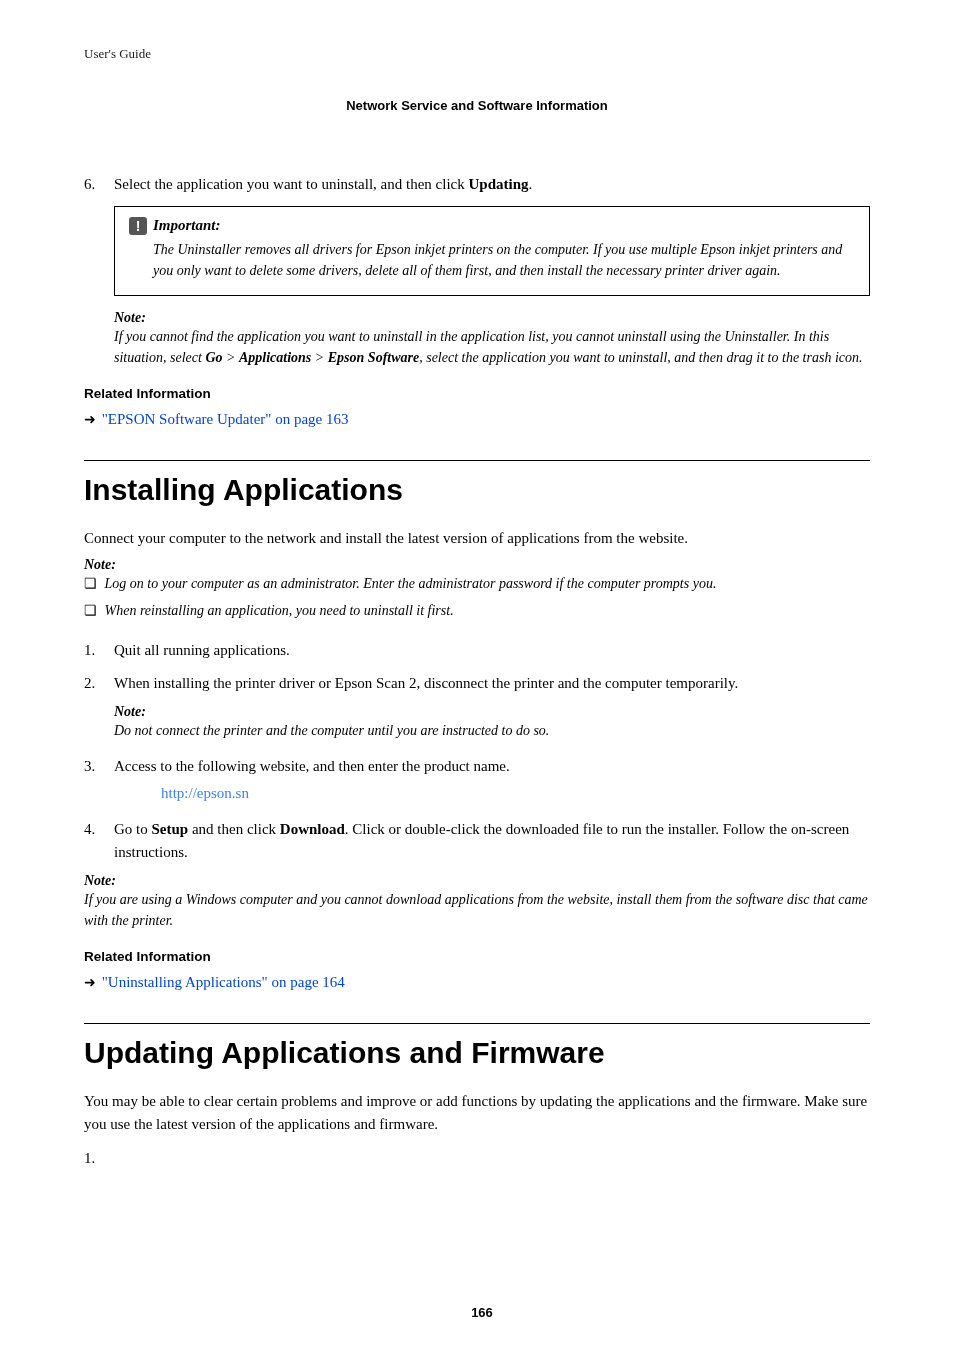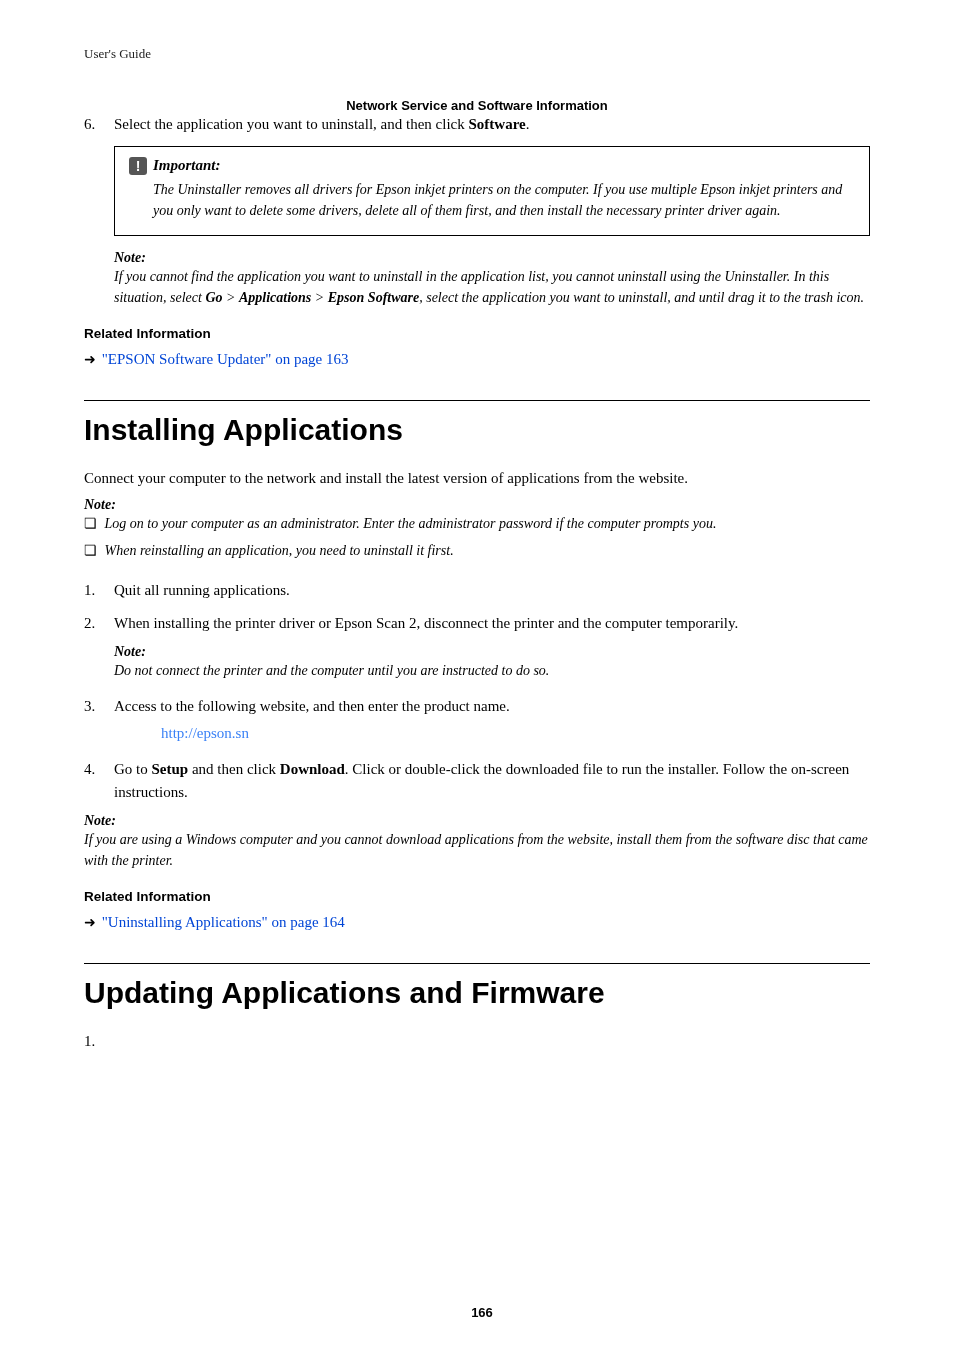--- a/index.html
+++ b/index.html
@@ -19,20 +19,21 @@
     font-size: 13px;
     color: #222;
     margin-bottom: 36px;
   }
   .header-section {
     font-family: 'Segoe UI', Arial, sans-serif;
     font-size: 13px;
     font-weight: bold;
     text-align: center;
     color: #000;
+    margin-bottom: 60px;
   }
   .ol-item {
     display: flex;
     gap: 14px;
     font-size: 15px;
     line-height: 1.5;
     margin-bottom: 10px;
   }
   .ol-num {
     min-width: 16px;
@@ -187,36 +188,36 @@
 </head>
 <body>
 
 <div class="page">
   <div class="header-guide">User's Guide</div>
   <div class="header-section">Network Service and Software Information</div>
 
   <div class="ol-item">
     <span class="ol-num">6.</span>
     <span class="step-content">
-      <span>Select the application you want to uninstall, and then click </span><strong>Software</strong><span>.</span>
+      <span>Select the application you want to uninstall, and then click </span><strong>Updating</strong><span>.</span>
     </span>
   </div>
 
   <div class="important-box">
     <div class="important-header">
       <span class="important-icon">!</span>
       <span class="important-label">Important:</span>
     </div>
     <div class="important-text">The Uninstaller removes all drivers for Epson inkjet printers on the computer. If you use multiple Epson inkjet printers and you only want to delete some drivers, delete all of them first, and then install the necessary printer driver again.</div>
   </div>
 
   <div class="note-block">
     <div class="note-label">Note:</div>
     <div class="note-text">
-      <span>If you cannot find the application you want to uninstall in the application list, you cannot uninstall using the Uninstaller. In this situation, select </span><strong>Go</strong><span> &gt; </span><strong>Applications</strong><span> &gt; </span><strong>Epson Software</strong><span>, select the application you want to uninstall, and until drag it to the trash icon.</span>
+      <span>If you cannot find the application you want to uninstall in the application list, you cannot uninstall using the Uninstaller. In this situation, select </span><strong>Go</strong><span> &gt; </span><strong>Applications</strong><span> &gt; </span><strong>Epson Software</strong><span>, select the application you want to uninstall, and then drag it to the trash icon.</span>
     </div>
   </div>
 
   <div class="related-heading">Related Information</div>
   <div class="related-link-row">
     <span class="arrow-icon">➜</span>
     <a class="link">"EPSON Software Updater" on page 163</a>
   </div>
 
   <div class="h1">Installing Applications</div>
@@ -270,19 +271,20 @@
     <div class="note-text">If you are using a Windows computer and you cannot download applications from the website, install them from the software disc that came with the printer.</div>
   </div>
 
   <div class="related-heading">Related Information</div>
   <div class="related-link-row">
     <span class="arrow-icon">➜</span>
     <a class="link">"Uninstalling Applications" on page 164</a>
   </div>
 
   <div class="h1">Updating Applications and Firmware</div>
+  <div class="body-text">You may be able to clear certain problems and improve or add functions by updating the applications and the firmware. Make sure you use the latest version of the applications and firmware.</div>
 
   <div class="ol-item" style="margin-top:12px;">
     <span class="ol-num">1.</span>
   </div>
 </div>
 
 <div class="page-num">166</div>
 
 </body></html>

